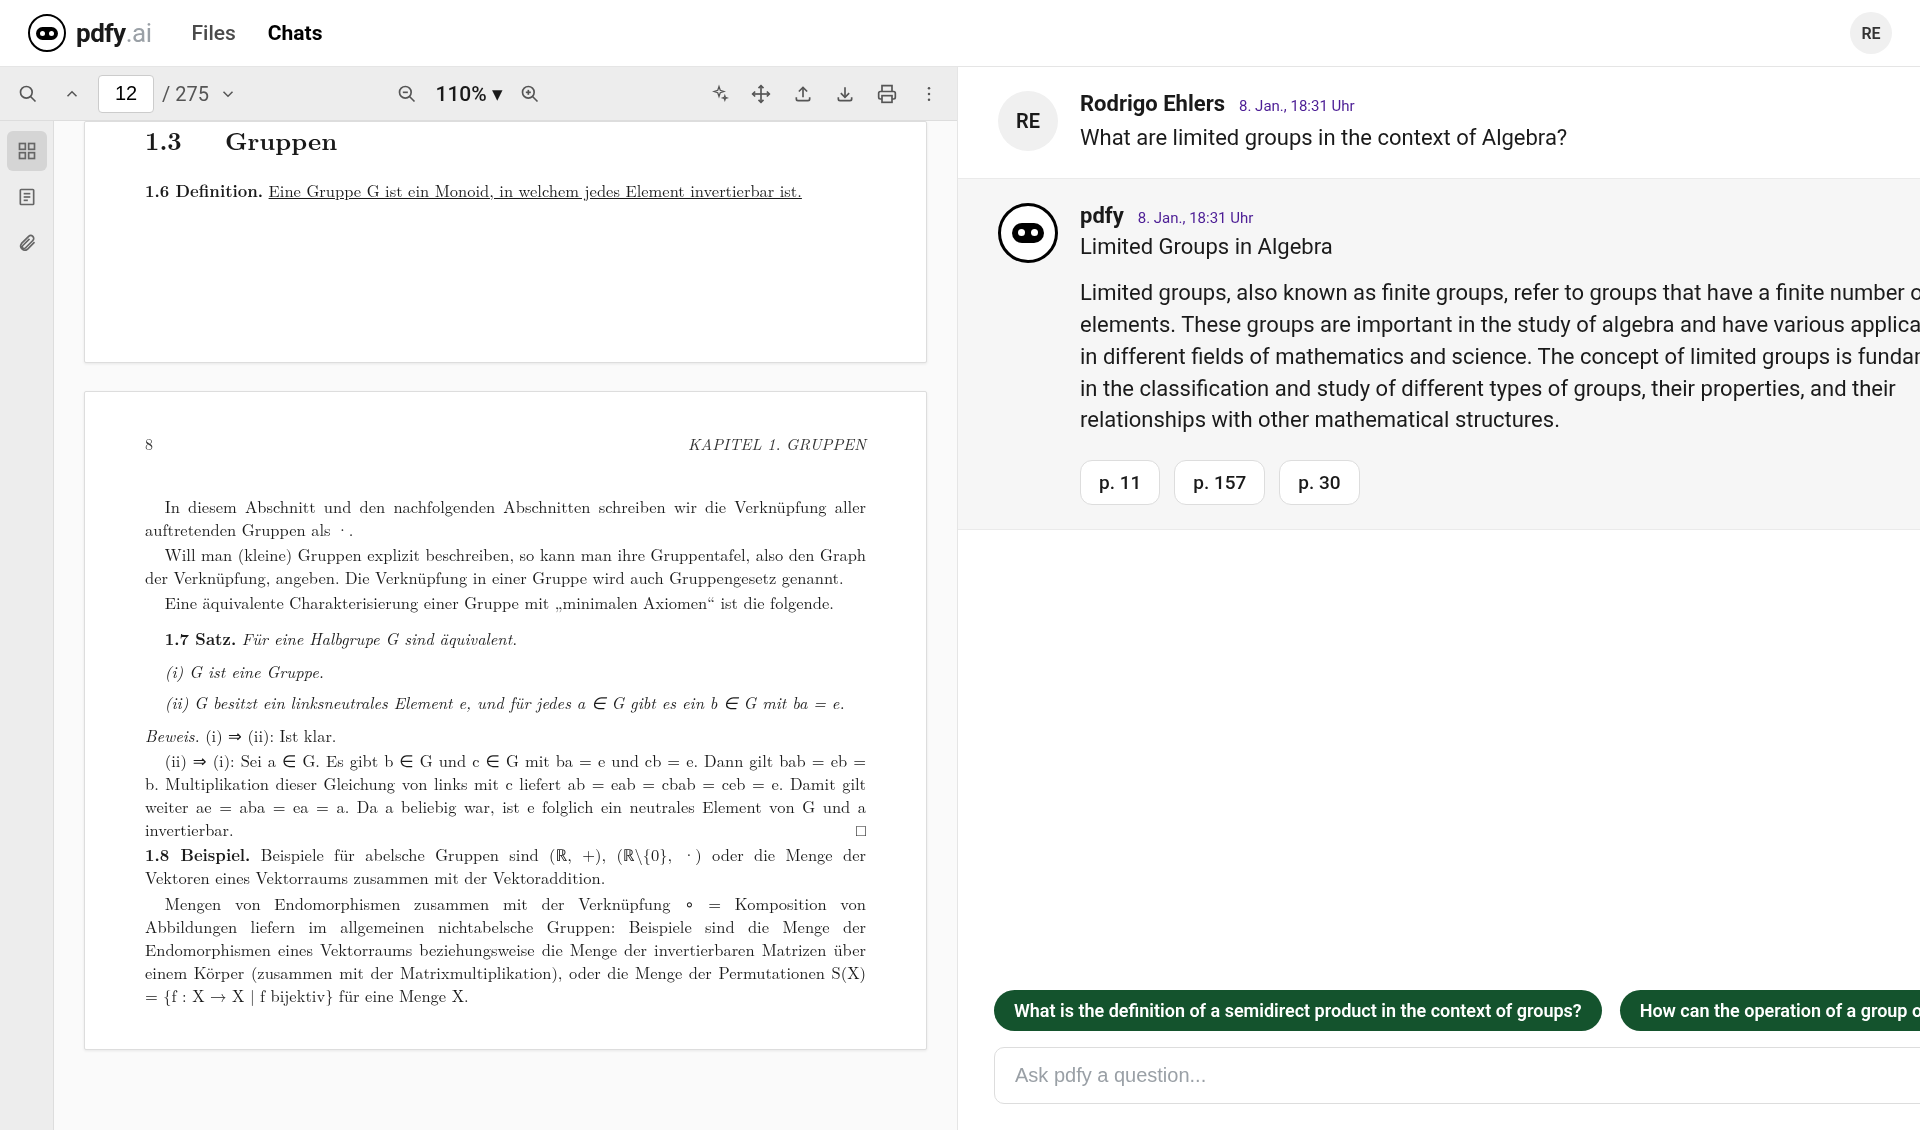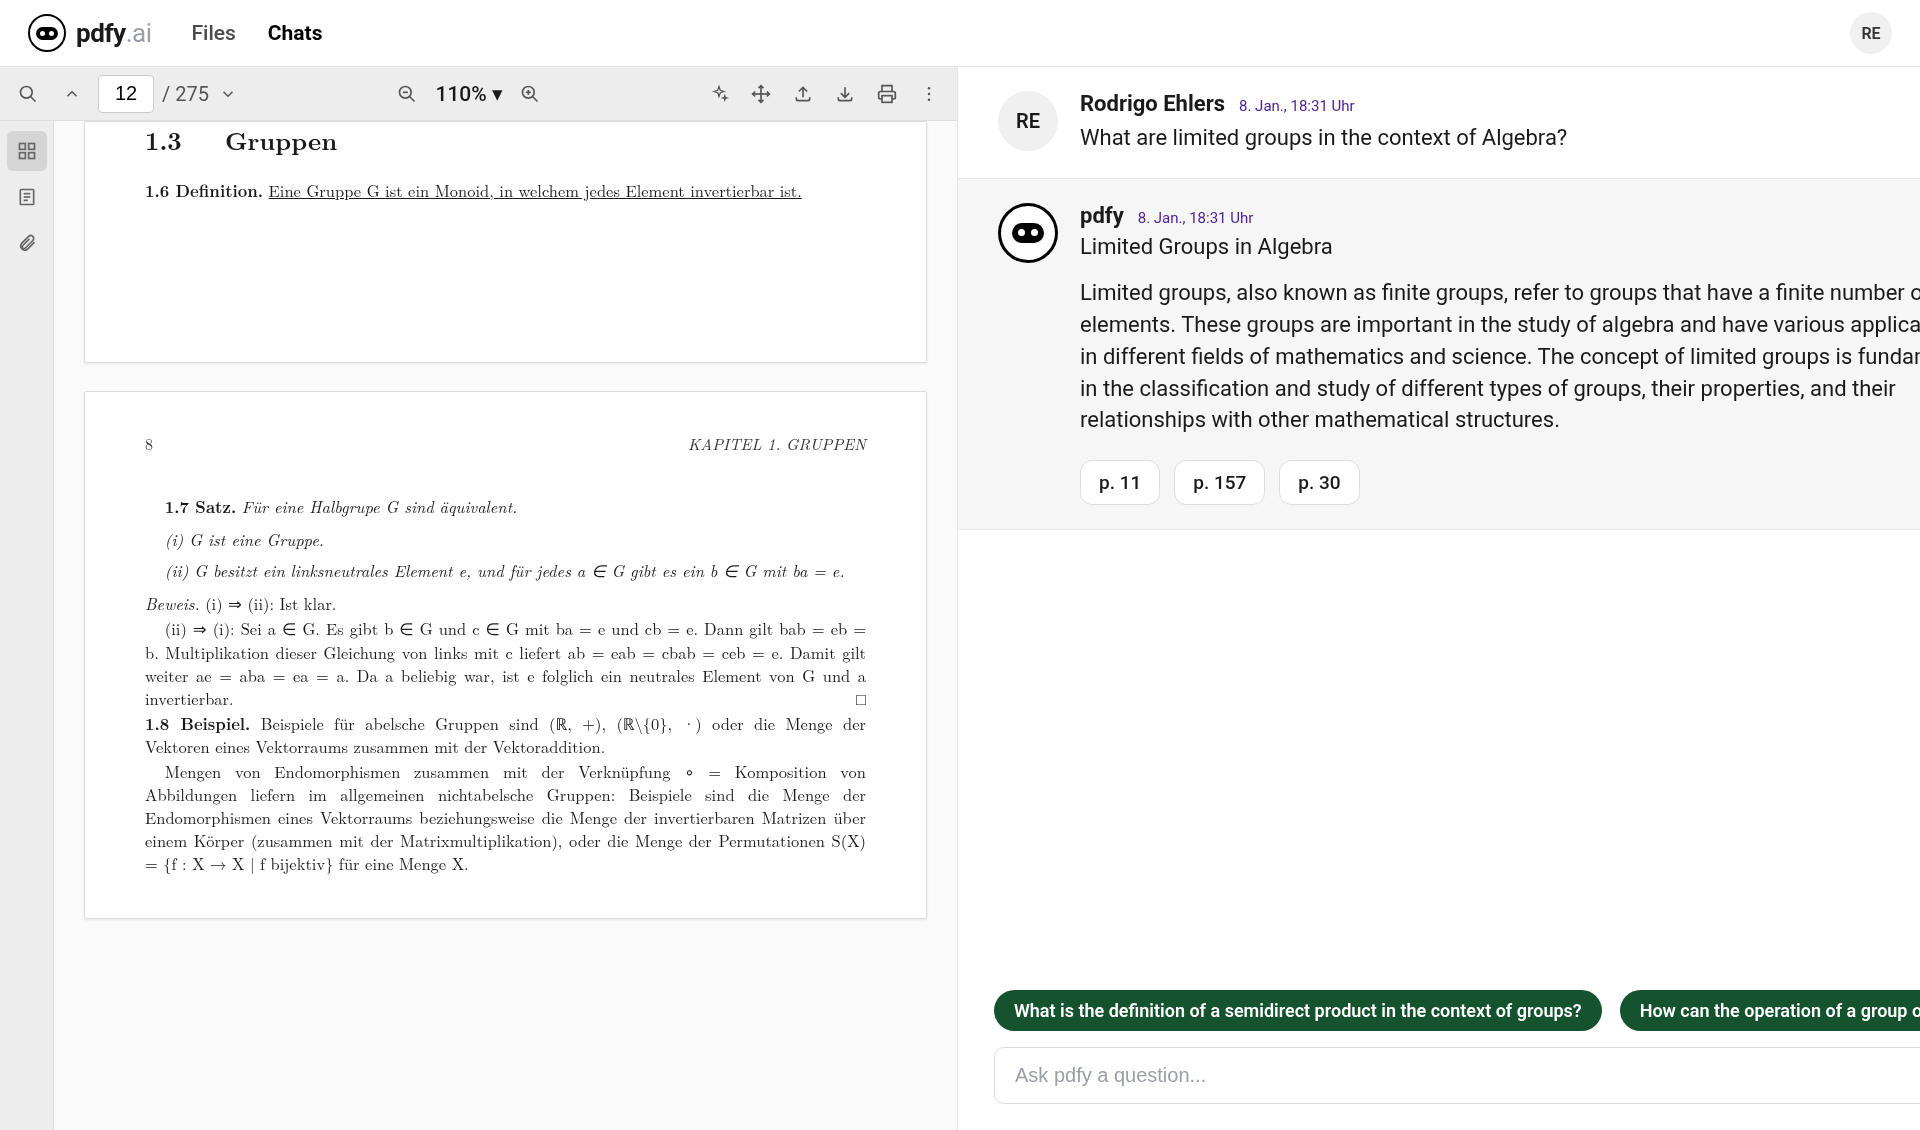--- a/index.html
+++ b/index.html
@@ -239,20 +239,23 @@
               <div class="section-title"><span>1.3</span>&nbsp;&nbsp;&nbsp;<span>Gruppen</span></div>
               <div class="body-text"><span class="def-head">1.6 Definition.</span> <span class="def-body">Eine Gruppe G ist ein Monoid, in welchem jedes Element invertierbar ist.</span></div>
             </div>
 
             <div class="page">
               <div class="page-header">
                 <span>8</span>
                 <span style="font-style:italic;">KAPITEL 1.  GRUPPEN</span>
               </div>
               <div class="body-text">
+                <p>In diesem Abschnitt und den nachfolgenden Abschnitten schreiben wir die Verknüpfung aller auftretenden Gruppen als ·.</p>
+                <p>Will man (kleine) Gruppen explizit beschreiben, so kann man ihre Gruppentafel, also den Graph der Verknüpfung, angeben. Die Verknüpfung in einer Gruppe wird auch Gruppengesetz genannt.</p>
+                <p>Eine äquivalente Charakterisierung einer Gruppe mit „minimalen Axiomen“ ist die folgende.</p>
                 <p style="margin-top:12px;"><span class="def-head">1.7 Satz.</span> <i>Für eine Halbgrupe G sind äquivalent.</i></p>
                 <ul class="thm-list">
                   <li>(i) G ist eine Gruppe.</li>
                   <li>(ii) G besitzt ein linksneutrales Element e, und für jedes a ∈ G gibt es ein b ∈ G mit ba = e.</li>
                 </ul>
                 <p style="text-indent:0;"><i>Beweis.</i> <span>(i) ⇒ (ii): Ist klar.</span></p>
                 <p><span>(ii) ⇒ (i): Sei a ∈ G. Es gibt b ∈ G und c ∈ G mit ba = e und cb = e. Dann gilt bab = eb = b. Multiplikation dieser Gleichung von links mit c liefert ab = eab = cbab = ceb = e. Damit gilt weiter ae = aba = ea = a. Da a beliebig war, ist e folglich ein neutrales Element von G und a invertierbar.</span><span class="proof-end">□</span></p>
                 <p style="text-indent:0;"><span class="def-head">1.8 Beispiel.</span> <span>Beispiele für abelsche Gruppen sind (ℝ, +), (ℝ\{0}, ·) oder die Menge der Vektoren eines Vektorraums zusammen mit der Vektoraddition.</span></p>
                 <p>Mengen von Endomorphismen zusammen mit der Verknüpfung ∘ = Komposition von Abbildungen liefern im allgemeinen nichtabelsche Gruppen: Beispiele sind die Menge der Endomorphismen eines Vektorraums beziehungsweise die Menge der invertierbaren Matrizen über einem Körper (zusammen mit der Matrixmultiplikation), oder die Menge der Permutationen S(X) = {f : X → X | f bijektiv} für eine Menge X.</p>
               </div>

